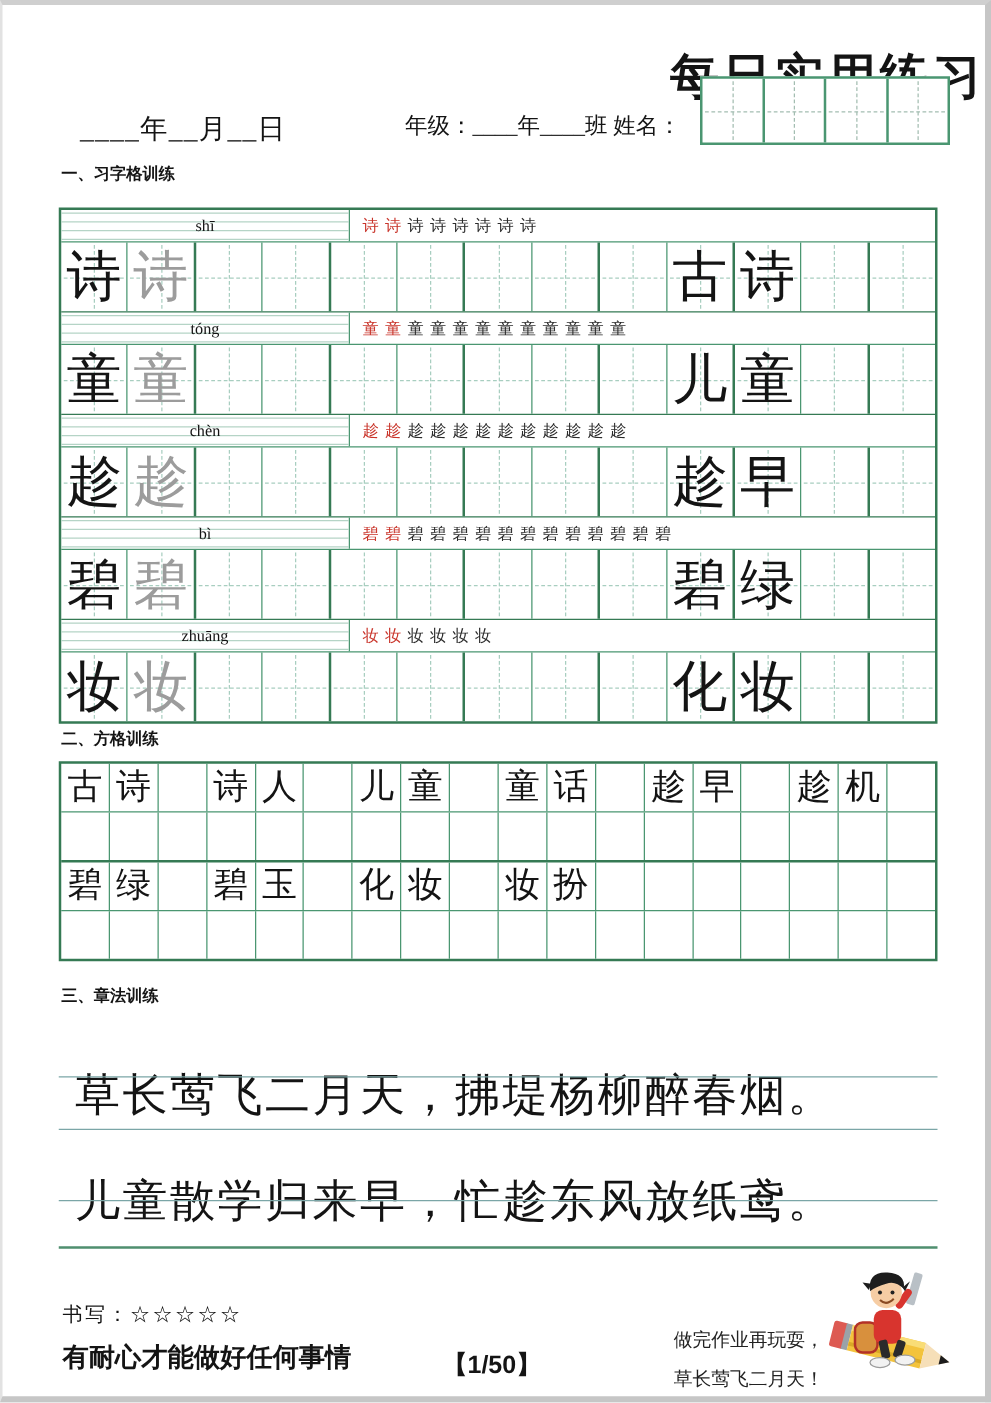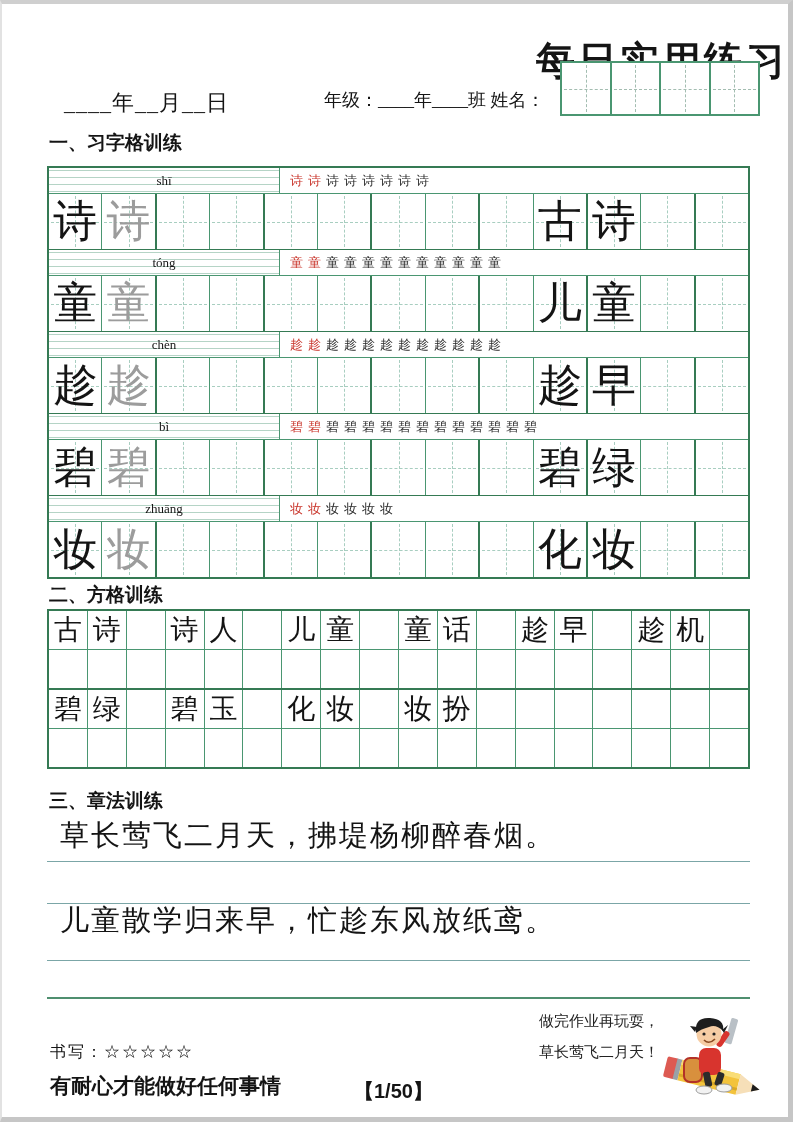--- a/index.html
+++ b/index.html
@@ -16,21 +16,21 @@
   .title{position:absolute;top:30px;left:0;width:100%;text-align:right;
          font-family:var(--sans);font-size:39px;font-weight:900;letter-spacing:3px;}
   .date-line{position:absolute;left:62px;top:84px;font-size:22px;letter-spacing:1px;}
   .grade-line{position:absolute;left:322px;top:84px;font-size:18px;}
   .name-grid{position:absolute;left:558px;top:57px;width:200px;height:55px;
              border:2px solid var(--green);display:flex;box-sizing:border-box;background:#fff;}
   .ng-cell{flex:1;position:relative;border-right:2px solid var(--green);}
   .ng-cell:last-child{border-right:none;}
   .ng-cell::before{content:"";position:absolute;top:2px;bottom:2px;left:50%;border-left:1px dashed #a3bdb1;}
   .ng-cell::after{content:"";position:absolute;left:2px;right:2px;top:50%;border-top:1px dashed #a3bdb1;}
-  .sec-head{position:absolute;left:47px;font-family:var(--sans);font-size:19px;font-weight:bold;}
+  .sec-head{position:absolute;left:47px;font-family:var(--sans);font-size:13px;font-weight:bold;}
   .s1h{top:126px;} .s2h{top:578px;} .s3h{top:784px;}
 
   
   .s1-grid{position:absolute;left:45px;top:162px;width:703px;border:2px solid var(--green-dark);
            box-sizing:border-box;background:#fff;}
   .s1-block:not(:last-child){border-bottom:1.5px solid var(--green-dark);}
   .s1-head{display:flex;height:25px;border-bottom:1px solid var(--green);}
   .pinyin-box{width:230px;border-right:1px solid var(--green);position:relative;
               display:flex;align-items:center;justify-content:center;}
   .pinyin-box::before{content:"";position:absolute;left:0;right:0;top:2px;height:20px;
@@ -55,29 +55,29 @@
   .s2-grid{position:absolute;left:45px;top:605px;width:703px;border:2px solid var(--green-dark);
            box-sizing:border-box;background:#fff;}
   .s2-row{display:flex;height:38px;border-bottom:1px solid var(--green);}
   .s2-row.thick{border-bottom:2px solid var(--green-dark);}
   .s2-row:last-child{border-bottom:none;}
   .sq{flex:1;border-right:1px solid var(--green);display:flex;align-items:center;justify-content:center;}
   .sq:last-child{border-right:none;}
   .s2glyph{font-size:28px;line-height:1;}
 
   
-  .sentence{position:absolute;left:58px;font-size:29px;letter-spacing:2px;white-space:nowrap;}
+  .sentence{position:absolute;left:58px;font-size:36px;letter-spacing:2px;white-space:nowrap;margin-top:36px;}
   .rule{position:absolute;left:45px;width:703px;border-top:1.5px solid var(--teal);}
   .rule.green{border-top:2px solid #4f8f6f;}
 
   
   .rating{position:absolute;left:48px;top:1038px;font-size:16px;letter-spacing:2px;}
   .motto{position:absolute;left:48px;top:1068px;font-family:var(--sans);font-size:21px;font-weight:bold;}
   .page-indicator{position:absolute;left:352px;top:1074px;font-family:var(--sans);font-size:20px;font-weight:bold;}
-  .mascot-text{position:absolute;left:537px;top:1002px;width:138px;font-size:15px;line-height:31px;color:#222;}
+  .mascot-text{position:absolute;left:537px;top:1054px;width:138px;font-size:15px;line-height:31px;color:#222;}
   .mascot-text span{display:block;}
   .mascot-svg{position:absolute;left:652px;top:1012px;}
 </style>
 </head>
 <body>
 
 <div class="page">
   <div class="title">每日实用练习</div>
   <div class="date-line">____年__月__日</div>
   <div class="grade-line">年级：____年____班 姓名：</div>

